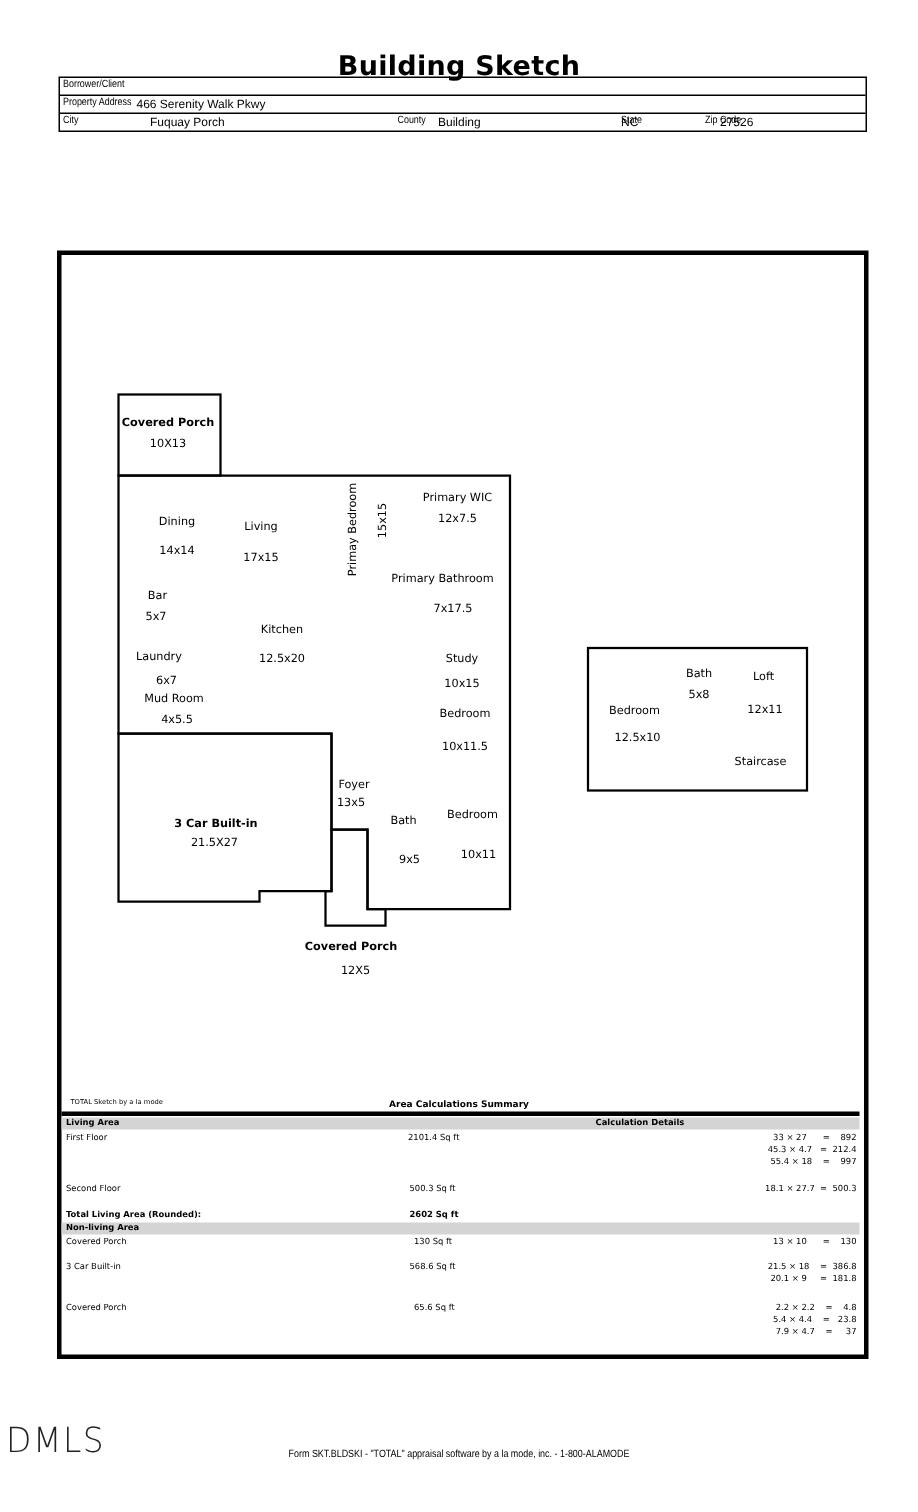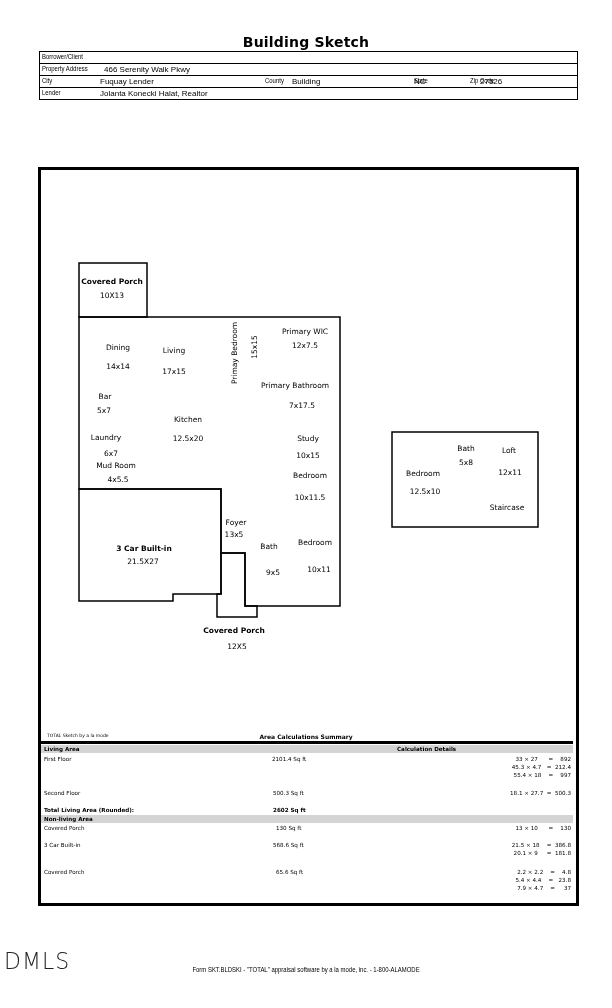--- a/index.html
+++ b/index.html
@@ -1,17 +1,17 @@
 <!DOCTYPE html>
 <html><head>
 <meta charset="utf-8">
 <style>
   html, body { margin:0; padding:0; background:#fff; }
   body { width:612px; height:1008px; position:relative; overflow:hidden; font-family:"Liberation Sans", sans-serif; color:#000; }
-  .title { position:absolute; top:34px; left:0; width:612px; text-align:center; font-weight:bold; font-size:14px; font-family:"DejaVu Sans", sans-serif; letter-spacing:0.2px; }
+  .title { position:absolute; top:34px; left:0; width:612px; text-align:center; font-weight:bold; font-size:18px; font-family:"DejaVu Sans", sans-serif; letter-spacing:0.2px; }
   .hdr { position:absolute; left:39px; top:51px; width:537px; border:1px solid #000; border-collapse:collapse; font-size:8px; }
   .hdr .row { position:relative; height:11px; border-bottom:1px solid #000; }
   .hdr .row:last-child { border-bottom:none; }
   .hdr .lbl { position:absolute; left:2px; top:1px; font-size:7px; transform:scaleX(0.85); transform-origin:left; }
   .hdr .val { position:absolute; top:1px; font-size:8px; }
   .sketch { position:absolute; left:38px; top:167px; width:535px; height:733px; border:3px solid #000; }
   .lbl-s { font-family:"DejaVu Sans", sans-serif; font-size:7.5px; }
   .summary { position:absolute; left:41px; top:741px; width:532px; height:159px; border-top:3px solid #000; font-family:"DejaVu Sans", sans-serif; font-size:5.6px; }
   .band { position:absolute; left:0; width:532px; height:8px; background:#d4d4d4; }
   .s-text { position:absolute; white-space:nowrap; }
@@ -27,35 +27,31 @@
 
 <div class="title">Building Sketch</div>
 
 <div class="hdr">
   <div class="row">
     <span class="lbl">Borrower/Client</span>
     <span class="val" style="left:60px"></span>
   </div>
   <div class="row">
     <span class="lbl">Property Address</span>
-    <span class="val" style="left:64px">466 Serenity Walk Pkwy</span>
+    <span class="val" style="left:51px">466 Serenity Walk Pkwy</span>
   </div>
   <div class="row">
     <span class="lbl">City</span>
-    <span class="val" style="left:60px">Fuquay Lender</span>
+    <span class="val" style="left:60px">Fuquay Porch</span>
     <span class="lbl" style="left:225px">County</span>
     <span class="val" style="left:252px">Building</span>
     <span class="lbl" style="left:374px">State</span>
     <span class="val" style="left:374px">NC</span>
     <span class="lbl" style="left:430px">Zip Code</span>
     <span class="val" style="left:440px">27526</span>
-  </div>
-  <div class="row">
-    <span class="lbl">Lender</span>
-    <span class="val" style="left:60px">Jolanta Konecki Halat, Realtor</span>
   </div>
 </div>
 
 <div class="sketch"></div>
 
 <svg width="612" height="740" style="position:absolute;left:0;top:0;" xmlns="http://www.w3.org/2000/svg">
   <g fill="none" stroke="#000" stroke-width="1.5">
 
     <rect x="79" y="263" width="68" height="54"></rect>
 

